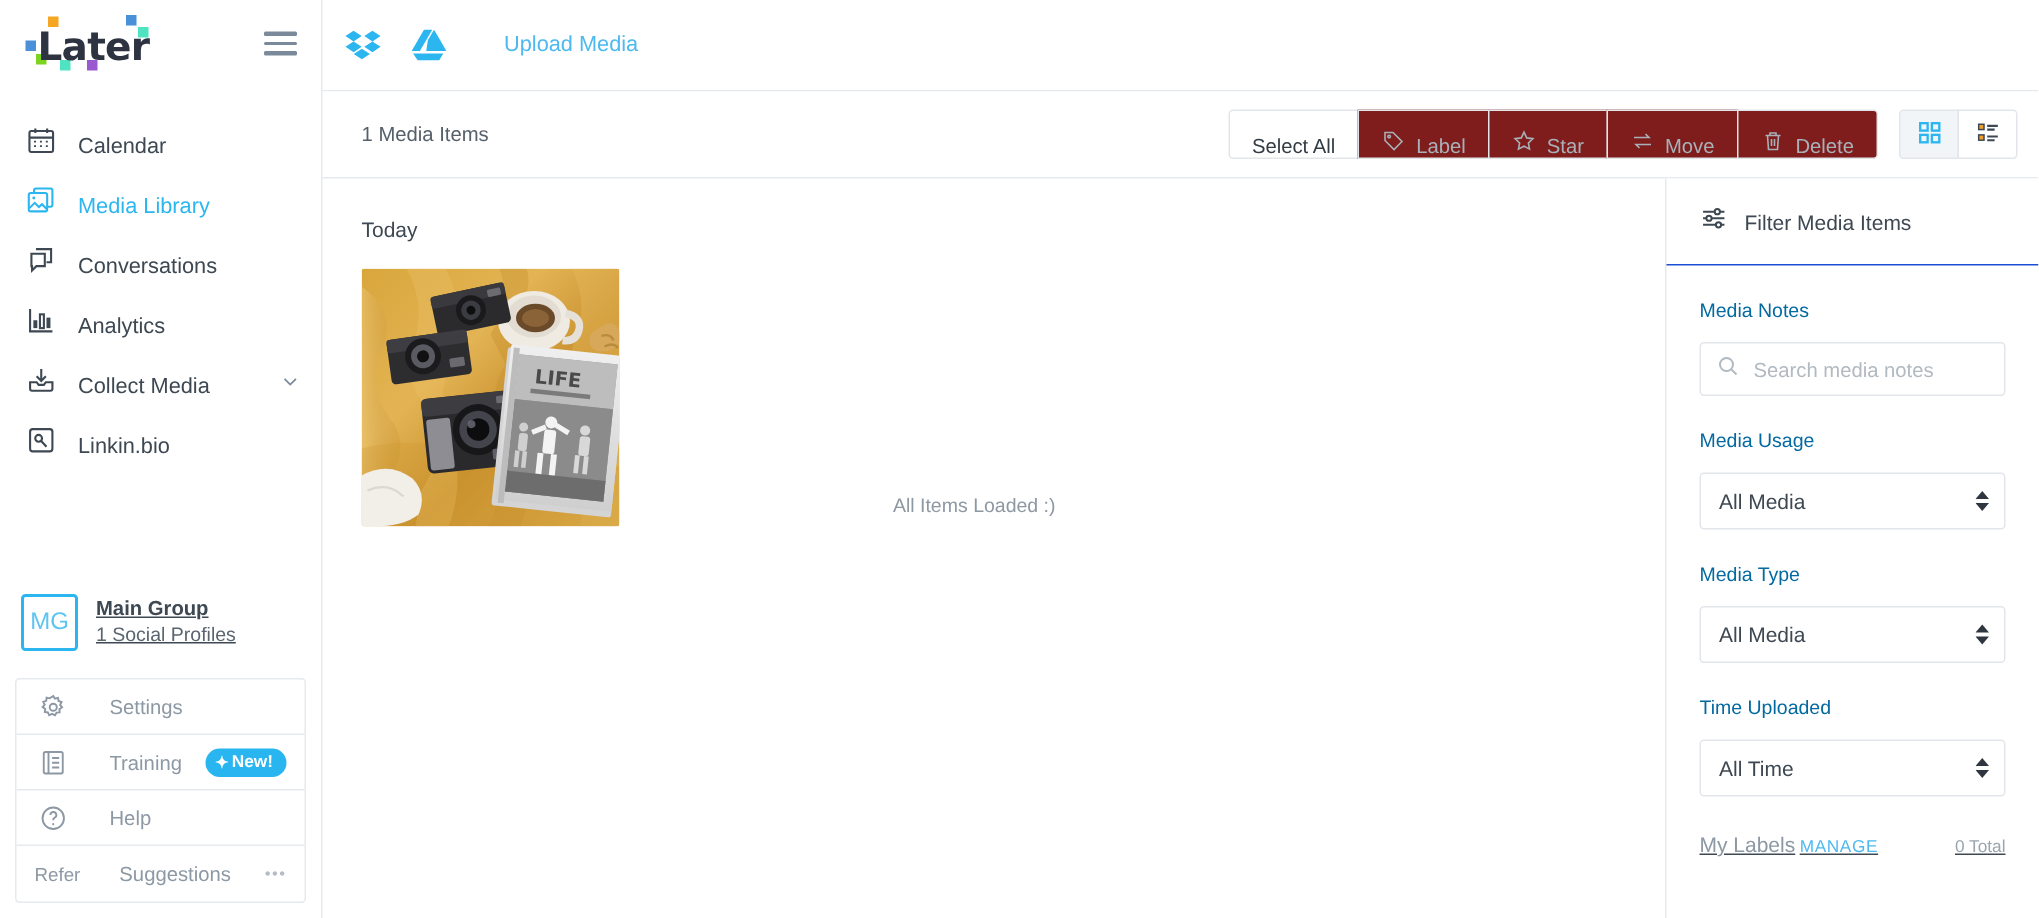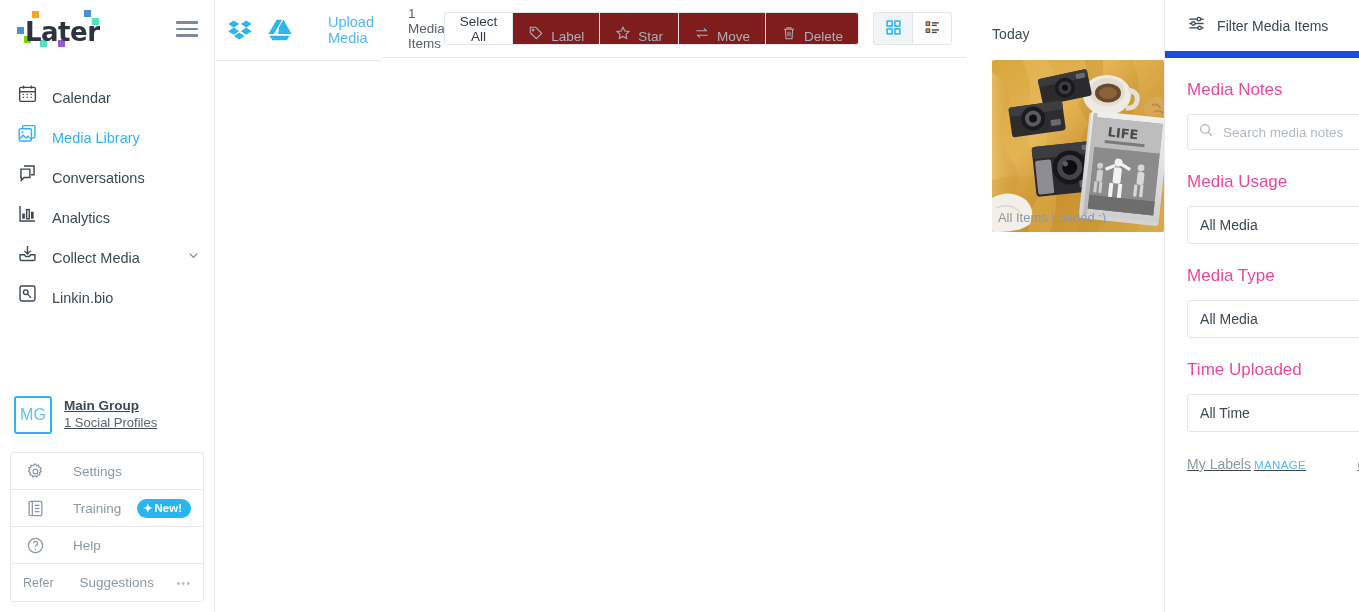--- a/index.html
+++ b/index.html
@@ -66,21 +66,21 @@
   .util-label { margin-left: 10px; font-size: 13.5px; color: #8c98a4; }
   .badge-new {
     margin-left: auto; background: #29b6f0; color: #fff; font-size: 11.5px; font-weight: 700;
     border-radius: 11px; padding: 3px 9px 3px 6px; display: flex; align-items: center; gap: 2px;
   }
   .refer-label { font-size: 12.5px; color: #8c98a4; }
   .sugg-label { font-size: 13.5px; color: #8c98a4; margin-left: 10px; }
   .dots { margin-left: auto; letter-spacing: 1px; color: #b4bcc4; font-size: 11px; }
 
   
-  .main { flex: 1 1 auto; display: flex; flex-direction: row; min-width: 0; }
+  .main { flex: 1 1 auto; display: flex; flex-direction: column; min-width: 0; }
 
   .upload-bar {
     height: 61px; display: flex; align-items: center; padding: 0 0 0 12px;
     border-bottom: 1px solid #e6e9ed; gap: 14px; background: #fff;
   }
   .cloud-btn { width: 30px; height: 30px; display: flex; align-items: center; justify-content: center; cursor: pointer; }
   .upload-link { font-size: 14.5px; color: #4eb9f0; margin-left: 21px; cursor: pointer; }
 
   .action-bar {
     height: 58px; display: flex; align-items: center; padding: 0 14px 0 26px;
@@ -119,25 +119,25 @@
     padding-right: 26px;
   }
 
   
   .filter-panel {
     width: 249px; flex: 0 0 249px; border-left: 1px solid #e6e9ed; background: #fff;
     display: flex; flex-direction: column;
   }
   .filter-head {
     height: 58px; display: flex; align-items: center; gap: 11px; padding: 0 22px;
-    border-bottom: 7px solid #1d4ed8;
+    border-bottom: 1px solid #1d4ed8;
   }
   .filter-title { font-size: 14px; color: #3d4852; }
   .filter-body { padding: 22px 22px 0 22px; }
-  .f-label { font-size: 17px; color: #ec4899; margin-bottom: 14px; }
+  .f-label { font-size: 13px; color: #0369a1; margin-bottom: 14px; }
   .search-wrap {
     position: relative; height: 36px; border: 1px solid #e2e6ea; border-radius: 3px;
     display: flex; align-items: center; padding: 0 10px; margin-bottom: 22px;
   }
   .search-input {
     border: none; outline: none; font-size: 13.5px; color: #3d4852;
     margin-left: 9px; width: 100%; font-family: "Liberation Sans", sans-serif; background: transparent;
   }
   .search-input::placeholder { color: #b1b9c1; }
   .sel-wrap { position: relative; margin-bottom: 22px; }

